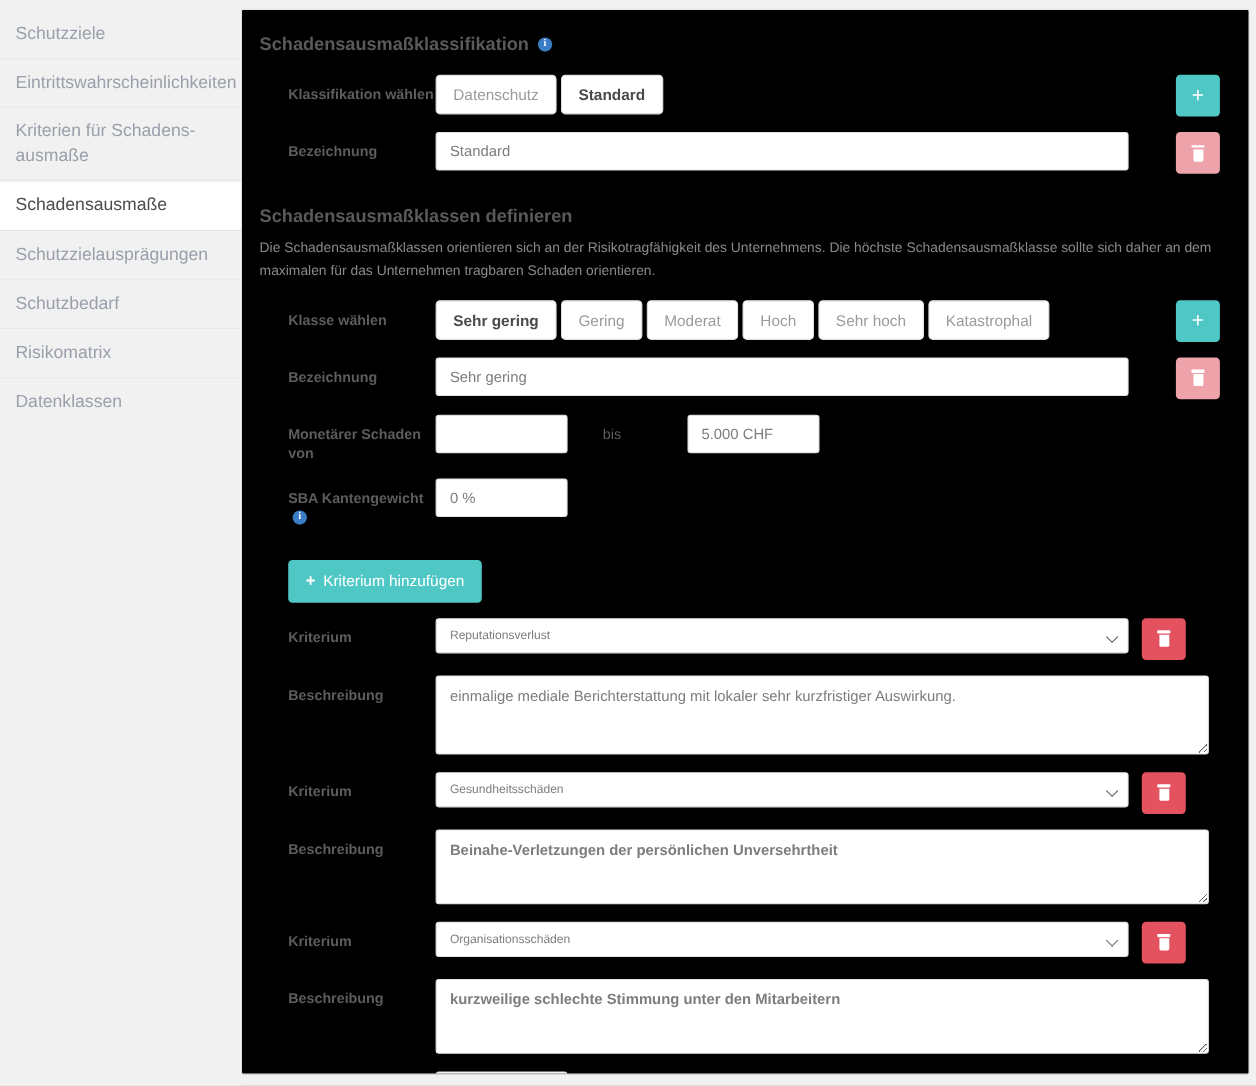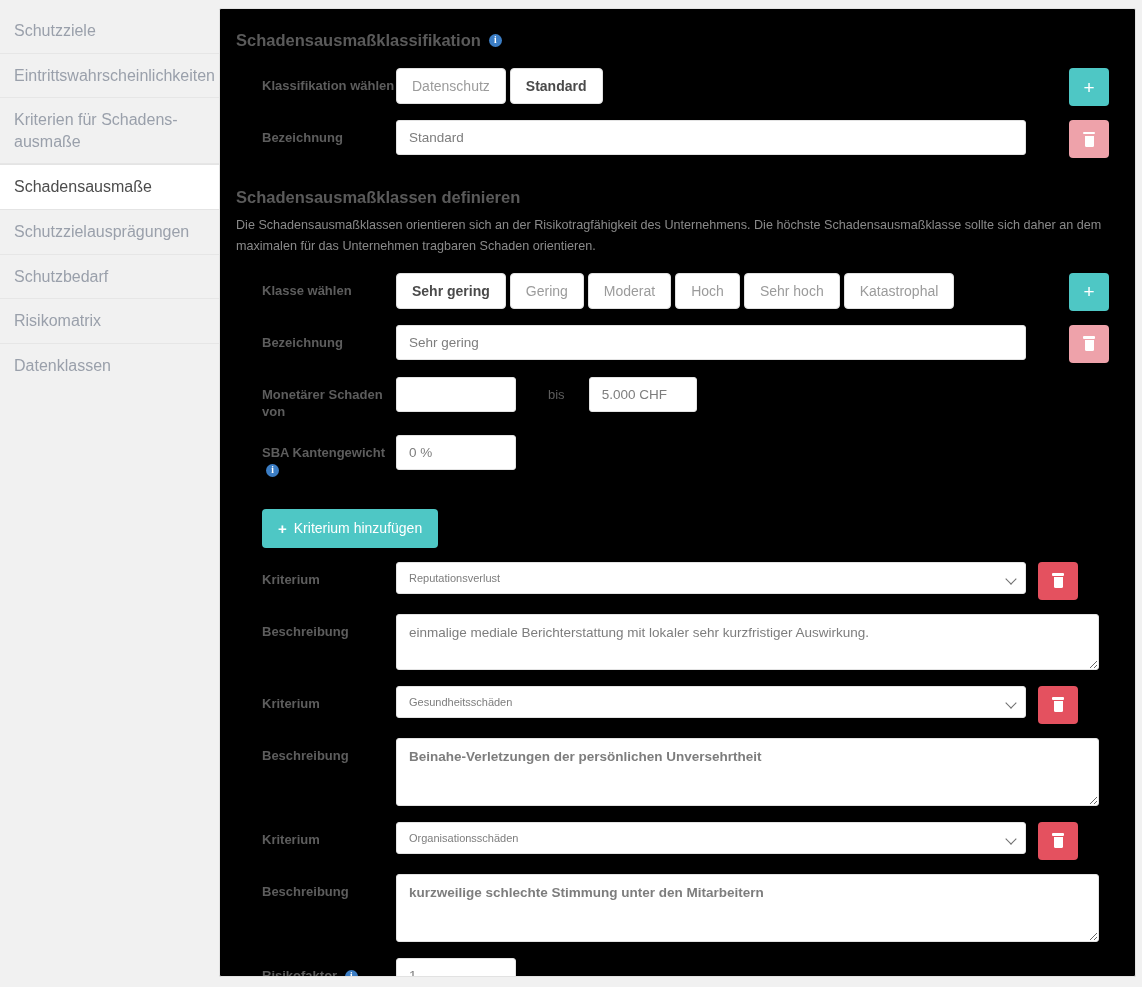--- a/index.html
+++ b/index.html
@@ -119,21 +119,21 @@
     border-radius: 3px;
     background: #fff;
     font-size: 13.5px;
     color: #7d7d7d;
     padding: 9px 12px;
     font-family: "Liberation Sans", sans-serif;
     outline: none;
   }
   .txt.wide { width: 630px; }
   .txt.small { width: 120px; }
-  .txt.mid { width: 108px; }
+  .txt.mid { width: 120px; margin-left: 36px; }
 
   .bis-label {
     font-size: 13px; font-weight: normal; color: #5d5d5d;
     padding-top: 10px; margin: 0 14px 0 22px;
   }
 
   
   .icon-btn {
     width: 40px; height: 38px;
     border: none; border-radius: 4px;
@@ -188,21 +188,21 @@
   .chev {
     position: absolute; right: 11px; top: 13px;
     width: 8px; height: 8px;
     border-right: 1.6px solid #6f6f6f;
     border-bottom: 1.6px solid #6f6f6f;
     transform: rotate(45deg);
     pointer-events: none;
   }
 
   textarea.ta {
-    width: 703px; height: 56px;
+    width: 703px; height: 72px;
     border: 1px solid #e3e3e3; border-radius: 3px;
     font-size: 13.5px; color: #7d7d7d;
     padding: 9px 12px;
     font-family: "Liberation Sans", sans-serif;
     outline: none; resize: vertical;
     line-height: 1.4;
   }
   textarea.ta.tall { height: 68px; font-weight: bold; }
 
   .crit-row { display: flex; align-items: flex-start; gap: 12px; }

